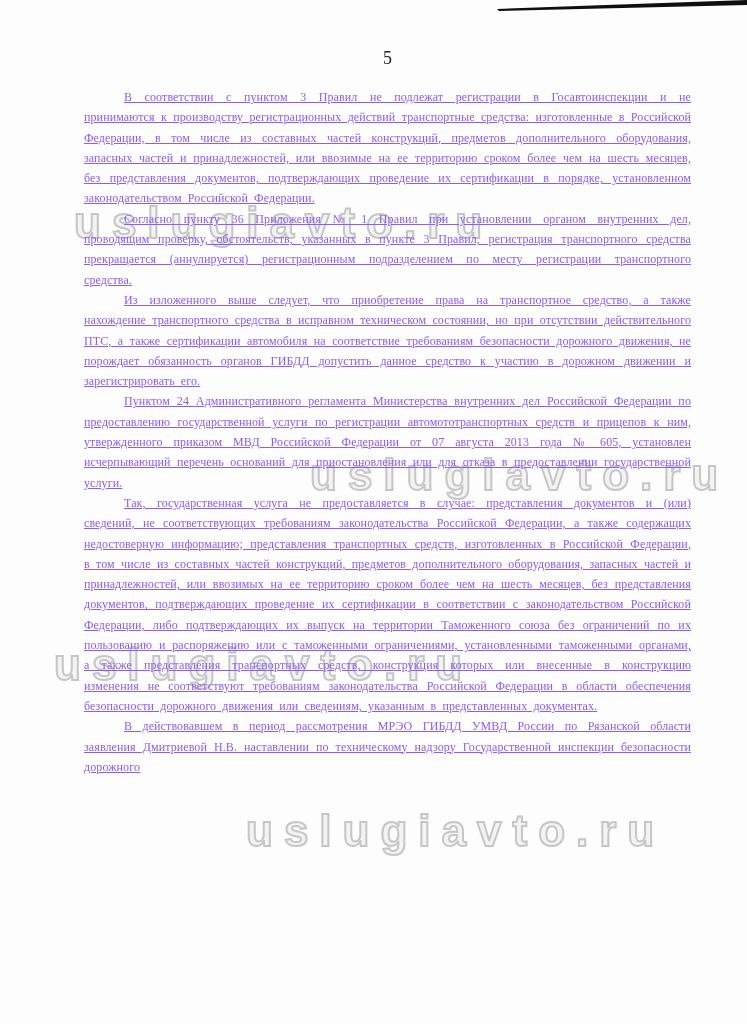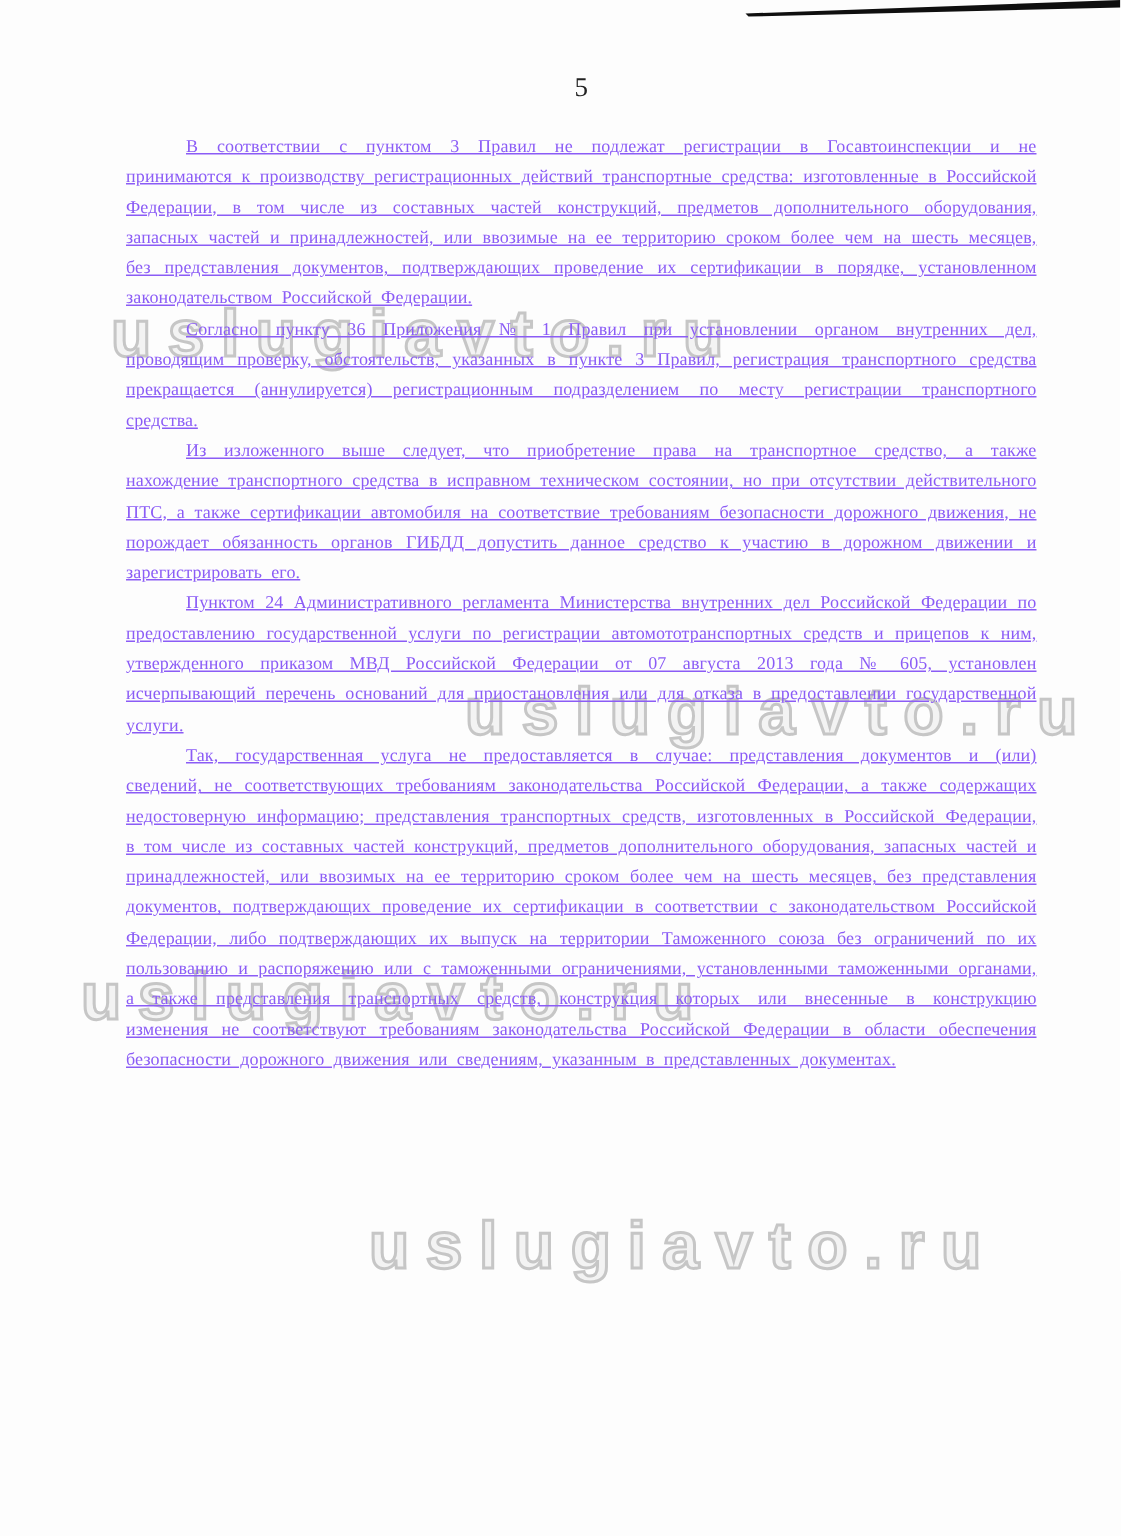--- a/index.html
+++ b/index.html
@@ -83,15 +83,16 @@
   <div class="watermark wm4">uslugiavto.ru</div>
 
   <div class="page-number">5</div>
 
   <div class="doc-body">
     <p>В соответствии с пунктом 3 Правил не подлежат регистрации в Госавтоинспекции и не принимаются к производству регистрационных действий транспортные средства: изготовленные в Российской Федерации, в том числе из составных частей конструкций, предметов дополнительного оборудования, запасных частей и принадлежностей, или ввозимые на ее территорию сроком более чем на шесть месяцев, без представления документов, подтверждающих проведение их сертификации в порядке, установленном законодательством Российской Федерации.</p>
     <p>Согласно пункту 36 Приложения № 1 Правил при установлении органом внутренних дел, проводящим проверку, обстоятельств, указанных в пункте 3 Правил, регистрация транспортного средства прекращается (аннулируется) регистрационным подразделением по месту регистрации транспортного средства.</p>
     <p>Из изложенного выше следует, что приобретение права на транспортное средство, а также нахождение транспортного средства в исправном техническом состоянии, но при отсутствии действительного ПТС, а также сертификации автомобиля на соответствие требованиям безопасности дорожного движения, не порождает обязанность органов ГИБДД допустить данное средство к участию в дорожном движении и зарегистрировать его.</p>
     <p>Пунктом 24 Административного регламента Министерства внутренних дел Российской Федерации по предоставлению государственной услуги по регистрации автомототранспортных средств и прицепов к ним, утвержденного приказом МВД Российской Федерации от 07 августа 2013 года № 605, установлен исчерпывающий перечень оснований для приостановления или для отказа в предоставлении государственной услуги.</p>
     <p>Так, государственная услуга не предоставляется в случае: представления документов и (или) сведений, не соответствующих требованиям законодательства Российской Федерации, а также содержащих недостоверную информацию; представления транспортных средств, изготовленных в Российской Федерации, в том числе из составных частей конструкций, предметов дополнительного оборудования, запасных частей и принадлежностей, или ввозимых на ее территорию сроком более чем на шесть месяцев, без представления документов, подтверждающих проведение их сертификации в соответствии с законодательством Российской Федерации, либо подтверждающих их выпуск на территории Таможенного союза без ограничений по их пользованию и распоряжению или с таможенными ограничениями, установленными таможенными органами, а также представления транспортных средств, конструкция которых или внесенные в конструкцию изменения не соответствуют требованиям законодательства Российской Федерации в области обеспечения безопасности дорожного движения или сведениям, указанным в представленных документах.</p>
+    <p>В действовавшем в период рассмотрения МРЭО ГИБДД УМВД России по Рязанской области заявления Дмитриевой Н.В. наставлении по техническому надзору Государственной инспекции безопасности дорожного</p>
   </div>
 
 </div>
 
 </body></html>

